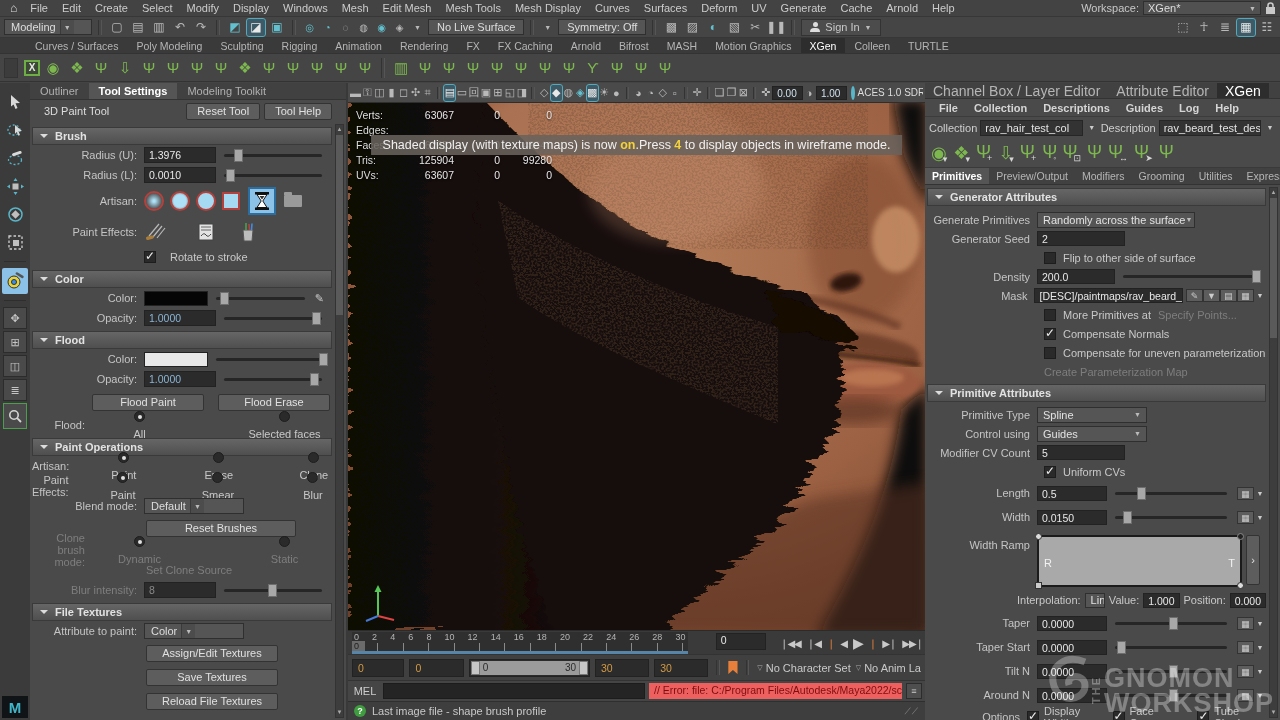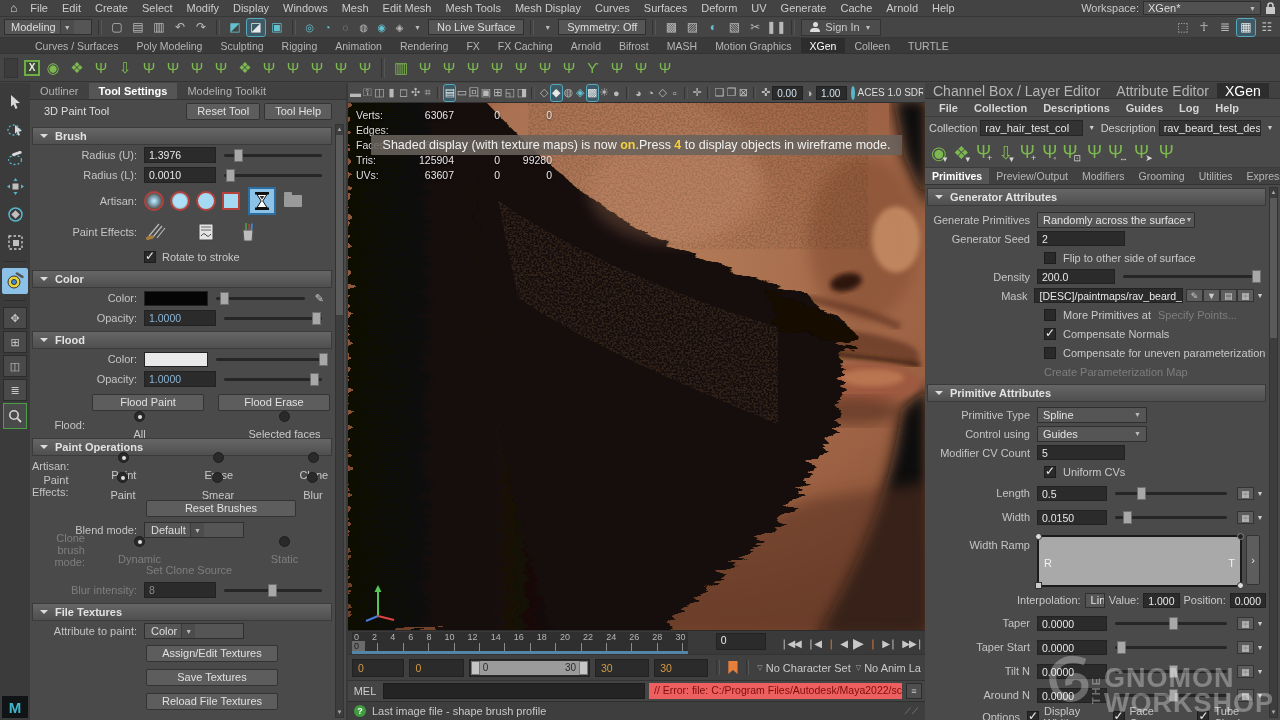--- a/index.html
+++ b/index.html
@@ -429,21 +429,21 @@
             <path d="M3,8 H13 L12,19 H4 Z" fill="#bdbdbd" stroke="#555"></path>
             <line x1="6" y1="1" x2="6" y2="8" stroke="#4c9e4c" stroke-width="1.6"></line>
             <line x1="9" y1="2" x2="9.5" y2="8" stroke="#b5413c" stroke-width="1.6"></line>
             <line x1="12" y1="1.5" x2="11.5" y2="8" stroke="#3c8de8" stroke-width="1.6"></line>
           </svg>
       </span>
     </div>
     <div class="row">
         <span class="rlabel"></span>
         <span class="chk on"></span>
-        <span style="margin-left:6px">Rotate to stroke</span>
+        <span style="margin-left:14px">Rotate to stroke</span>
       </div>
 
     <div class="sechdr">
         <span class="tri"></span>
         <span>Color</span>
       </div>
     <div class="row">
         <span class="rlabel">Color:</span>
         <span class="swatch" style="background:#050505"></span>
         <span class="sl">
@@ -529,30 +529,30 @@
           <span class="optitem">
             <span class="rad"></span>
             <span>Smear</span>
           </span>
           <span class="optitem">
             <span class="rad"></span>
             <span>Blur</span>
           </span>
         </span>
     </div>
-    <div class="row" style="height:24px;padding-left:114px">
-        <span class="btn" style="width:150px">Reset Brushes</span>
-      </div>
     <div class="row">
         <span class="rlabel">Blend mode:</span>
       <span class="dd" style="width:100px">
           <span>Default</span>
           <b>▼</b>
         </span>
     </div>
+    <div class="row" style="height:24px;padding-left:114px">
+        <span class="btn" style="width:150px">Reset Brushes</span>
+      </div>
     <div class="row">
         <span class="rlabel dis">Clone brush mode:</span>
       <span style="display:flex;gap:50px" class="dis">
 
       <span class="optitem">
             <span class="rad on"></span>
             <span>Dynamic</span>
           </span>
           <span class="optitem">
             <span class="rad"></span>

